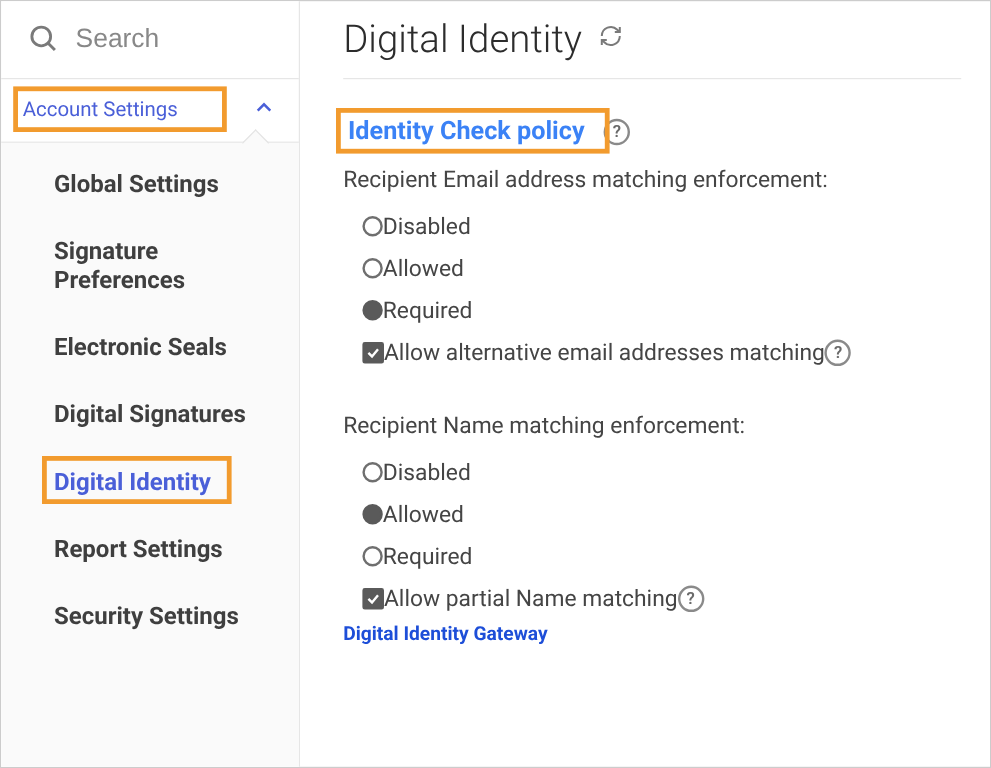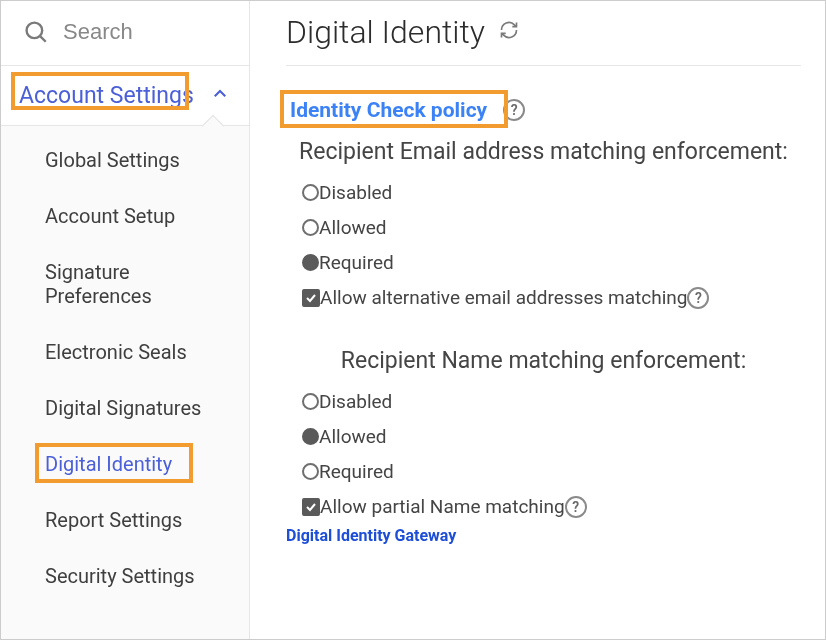--- a/index.html
+++ b/index.html
@@ -46,21 +46,21 @@
     .search-input::placeholder { color: #888; }
     .nav-header {
       display: flex;
       align-items: center;
       justify-content: space-between;
       padding: 14px 20px 14px 14px;
       border-bottom: 1px solid #e6e6e6;
       position: relative;
     }
     .nav-header-label {
-      font-size: 23px;
+      font-size: 17px;
       color: #4a5fd8;
       padding: 2px 4px;
     }
     .hl-box {
       border: 4px solid #f29b2e;
       position: absolute;
       pointer-events: none;
     }
     .hl-account { left: 10px; top: 6px; width: 178px; height: 38px; }
     .chevron {
@@ -81,20 +81,21 @@
       flex: 1;
       overflow-y: auto;
       padding-top: 6px;
     }
     .nav-item {
       font-size: 20px;
       color: #3f3f3f;
       padding: 16px 20px 16px 44px;
       cursor: pointer;
       position: relative;
+      font-weight: bold;
     }
     .nav-item.active {
       color: #4a5fd8;
     }
     .hl-digital { left: 34px; top: 7px; width: 158px; height: 40px; }
     
     .main {
       flex: 1;
       padding: 10px 24px 0 36px;
       overflow-y: auto;
@@ -135,24 +136,23 @@
       border-radius: 50%;
       display: inline-flex;
       align-items: center;
       justify-content: center;
       font-size: 14px;
       color: #6a6a6a;
       cursor: pointer;
       font-weight: 600;
     }
     .field-label {
-      font-size: 23px;
+      font-size: 19px;
       color: #454545;
       margin: 8px 0 10px 0;
-      text-align: center;
     }
     .option-row {
       display: flex;
       align-items: center;
       gap: 0;
       padding: 6px 0 6px 16px;
       font-size: 19px;
       color: #454545;
     }
     .radio {
@@ -211,21 +211,20 @@
         <svg width="18" height="18" viewBox="0 0 24 24" fill="none" stroke="#4a5fd8" stroke-width="2.8">
             <polyline points="5 15 12 8 19 15"></polyline>
           </svg>
       </span>
       <div class="hl-box hl-account"></div>
       <div class="nav-caret-notch"></div>
     </div>
 
     <nav class="nav-list">
       <div class="nav-item"><span>Global Settings</span></div>
-      <div class="nav-item"><span>Account Setup</span></div>
       <div class="nav-item"><span>Signature Preferences</span></div>
       <div class="nav-item"><span>Electronic Seals</span></div>
       <div class="nav-item"><span>Digital Signatures</span></div>
       <div class="nav-item active">
         <span>Digital Identity</span>
         <div class="hl-box hl-digital"></div>
       </div>
       <div class="nav-item"><span>Report Settings</span></div>
       <div class="nav-item"><span>Security Settings</span></div>
     </nav>

